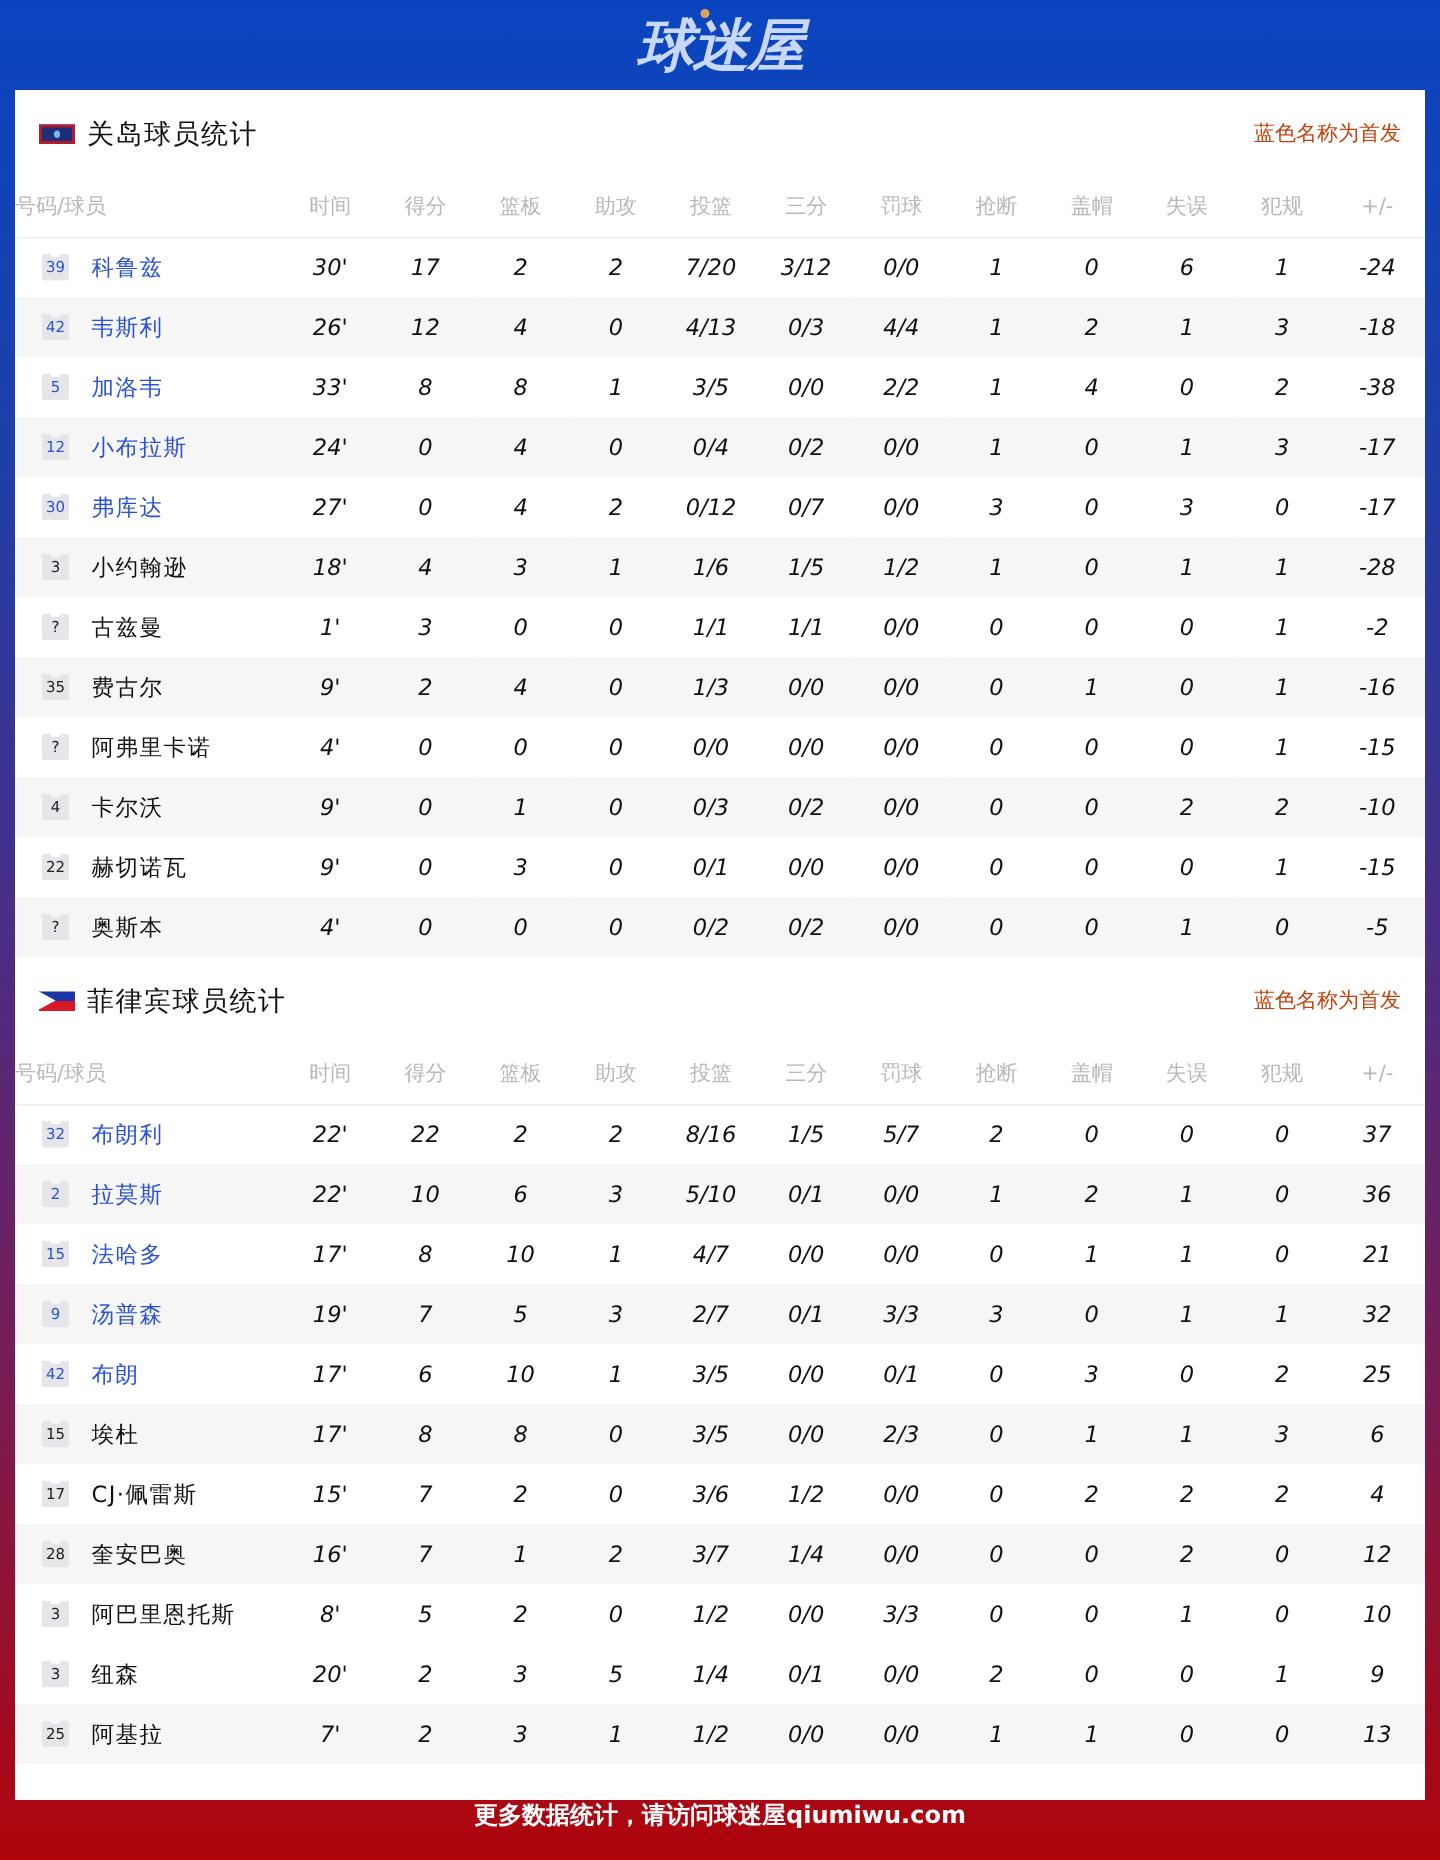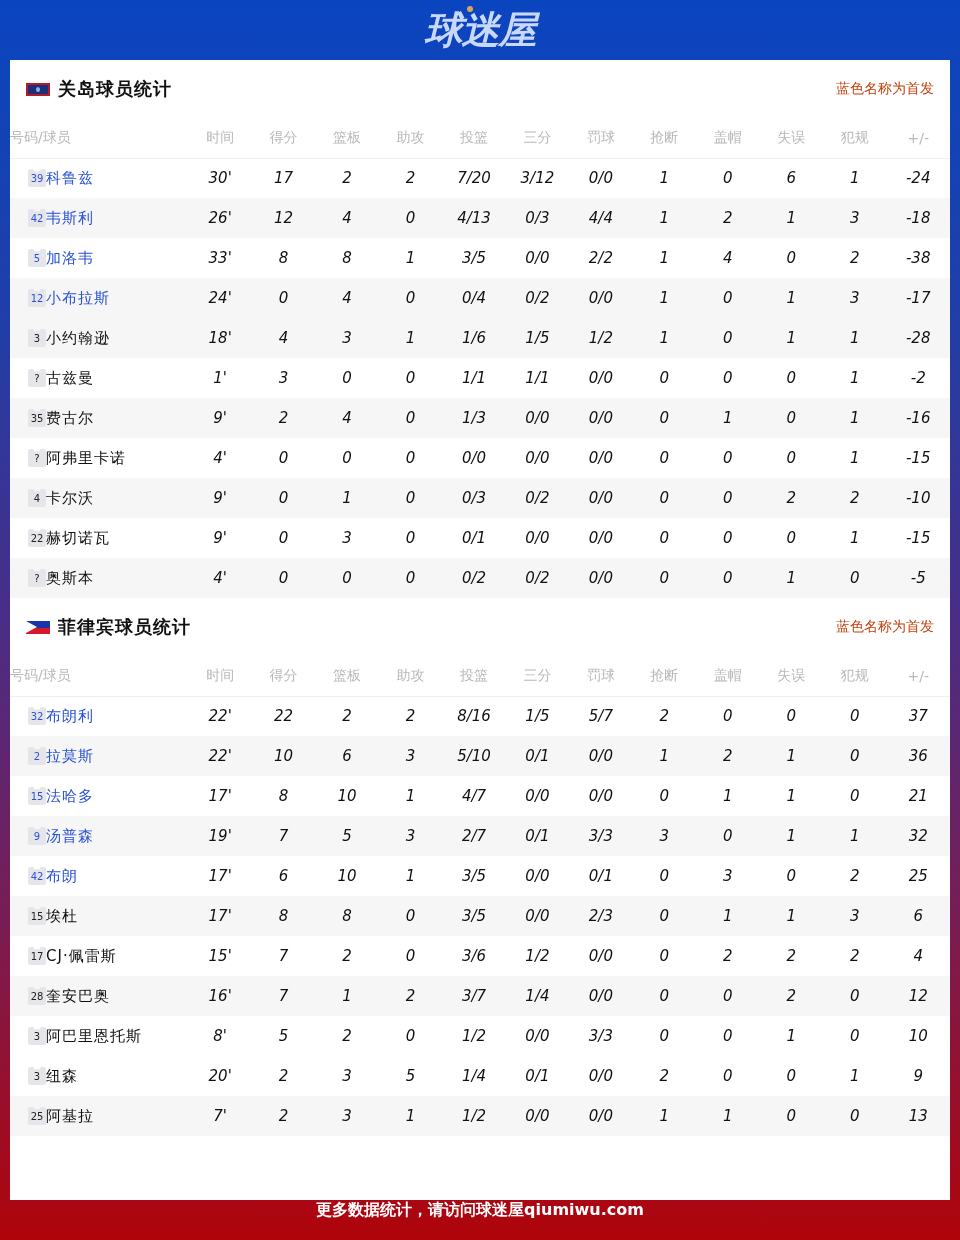--- a/index.html
+++ b/index.html
@@ -35,36 +35,36 @@
   .flag-guam::after {
     content: ""; position: absolute; left: 8px; top: 2px; width: 4px; height: 5px;
     border-radius: 50%; background: #7fb7e8;
   }
   .flag-ph { background: linear-gradient(180deg, #1a35a8 50%, #d6182a 50%); overflow: hidden; }
   .flag-ph::before {
     content: ""; position: absolute; left: 0; top: 0; width: 0; height: 0;
     border-top: 6.5px solid transparent; border-bottom: 6.5px solid transparent;
     border-left: 11px solid #ffffff;
   }
-  .team-name { font-size: 18px; font-weight: bold; color: #111; letter-spacing: 1px; }
+  .team-name { font-size: 18px; font-weight: normal; color: #111; letter-spacing: 1px; }
   .legend-note { font-size: 14px; color: #c2410c; font-weight: normal; }
   table { width: 940px; border-collapse: collapse; table-layout: fixed; }
   th {
     height: 40px; font-size: 14px; font-weight: normal; color: #b8b8b8;
     text-align: center; border-bottom: 1px solid #efefef;
   }
   th.player-col { text-align: left; }
   td { height: 40px; font-size: 15px; color: #111; text-align: center; font-style: italic; }
   tr.alt td { background: #f6f6f6; }
   td.player-cell { text-align: left; padding-left: 18px; font-style: normal; }
   .player { display: flex; align-items: center; }
   .jersey {
     width: 18px; height: 18px; background: #e6e6ea; border-radius: 2px 2px 2px 2px;
     font-size: 10px; font-style: normal; color: #222; display: inline-flex;
-    align-items: center; justify-content: center; margin-right: 0; flex-shrink: 0;
+    align-items: center; justify-content: center; margin-right: 15px; flex-shrink: 0;
     clip-path: polygon(0 0, 30% 0, 35% 12%, 65% 12%, 70% 0, 100% 0, 100% 100%, 0 100%);
   }
   .pname { font-size: 15px; color: #111; letter-spacing: 1px; }
   tr.starter .pname, tr.starter .jersey { color: #2b52d6; }
   .footer {
     position: absolute; left: 0; top: 1200px; width: 960px; height: 40px;
     display: flex; align-items: flex-start; justify-content: center;
     color: #ffffff; font-size: 16px; font-weight: bold;
   }
   col.c-player { width: 176px; }
@@ -197,20 +197,40 @@
               <td>0</td>
               <td>0/4</td>
               <td>0/2</td>
               <td>0/0</td>
               <td>1</td>
               <td>0</td>
               <td>1</td>
               <td>3</td>
               <td>-17</td>
             </tr>
+            <tr class="starter">
+              <td class="player-cell">
+                <div class="player">
+                  <span class="jersey">30</span>
+                  <span class="pname">弗库达</span>
+                </div>
+              </td>
+              <td>27'</td>
+              <td>0</td>
+              <td>4</td>
+              <td>2</td>
+              <td>0/12</td>
+              <td>0/7</td>
+              <td>0/0</td>
+              <td>3</td>
+              <td>0</td>
+              <td>3</td>
+              <td>0</td>
+              <td>-17</td>
+            </tr>
             <tr class="alt bench">
               <td class="player-cell">
                 <div class="player">
                   <span class="jersey">3</span>
                   <span class="pname">小约翰逊</span>
                 </div>
               </td>
               <td>18'</td>
               <td>4</td>
               <td>3</td>

